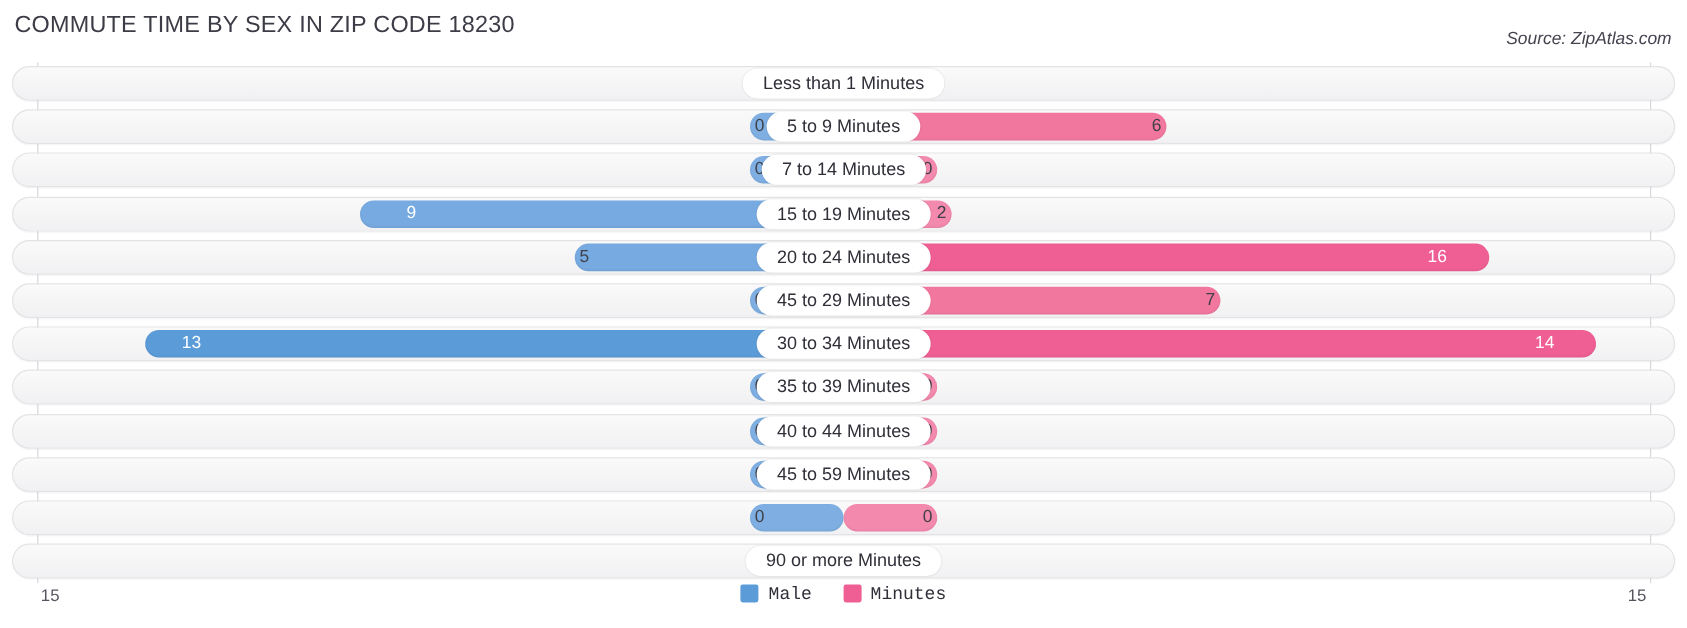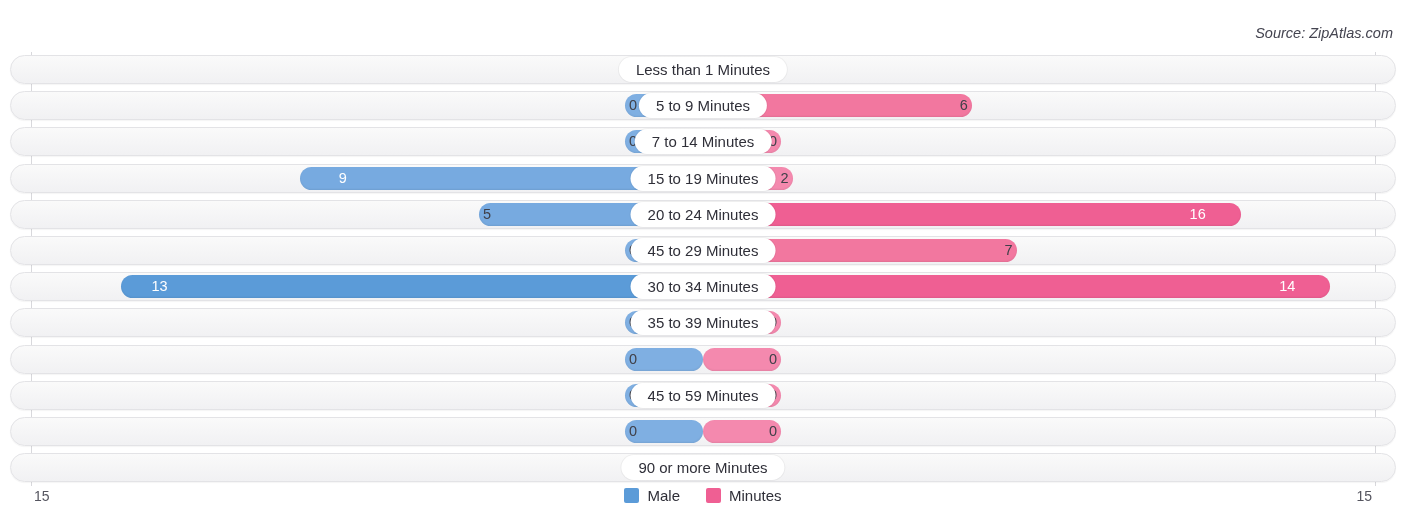--- a/index.html
+++ b/index.html
@@ -121,29 +121,30 @@
   }
   .axis-max.left  { left: 34px; }
   .axis-max.right { right: 34px; }
 
   .legend {
     position: absolute;
     left: 0; right: 0; top: 487px;
     display: flex; justify-content: center; align-items: center;
     gap: 26px;
   }
-  .legend-item { display: flex; align-items: center; gap: 8px; }
+  .legend-item { display: flex; align-items: flex-start; gap: 8px; font-family: Liberation Mono, monospace; }
   .swatch { width: 15px; height: 15px; border-radius: 2px; }
   .legend-label { font-size: 15px; color: #2f2f38; }
 </style>
 </head>
 <body>
 
 <div id="chart-root">
 
+  <div class="title">COMMUTE TIME BY SEX IN ZIP CODE 18230</div>
   <div class="source">Source: ZipAtlas.com</div>
 
   <div class="plot" id="plot">
     <div class="axis-line left"></div>
     <div class="axis-line right"></div>
   <div class="row" style="top: 3px;">
         <div class="track"></div>
         <div class="bar male" style="width: 78px;"></div>
         <div class="bar female" style="width: 78px;"></div>
         <div class="val" style="right: 759px;">0</div>
@@ -205,20 +206,21 @@
         <div class="val" style="right: 759px;">0</div>
         <div class="val" style="left: 759px;">0</div>
         <div class="pill">35 to 39 Minutes</div>
       </div>
       <div class="row" style="top: 292.6px;">
         <div class="track"></div>
         <div class="bar male" style="width: 78px;"></div>
         <div class="bar female" style="width: 78px;"></div>
         <div class="val" style="right: 759px;">0</div>
         <div class="val" style="left: 759px;">0</div>
+        <div class="pill">40 to 44 Minutes</div>
       </div>
       <div class="row" style="top: 328.8px; text-align: center;">
         <div class="track"></div>
         <div class="bar male" style="width: 78px;"></div>
         <div class="bar female" style="width: 78px;"></div>
         <div class="val" style="right: 759px;">0</div>
         <div class="val" style="left: 759px;">0</div>
         <div class="pill">45 to 59 Minutes</div>
       </div>
       <div class="row" style="top: 365px;">

